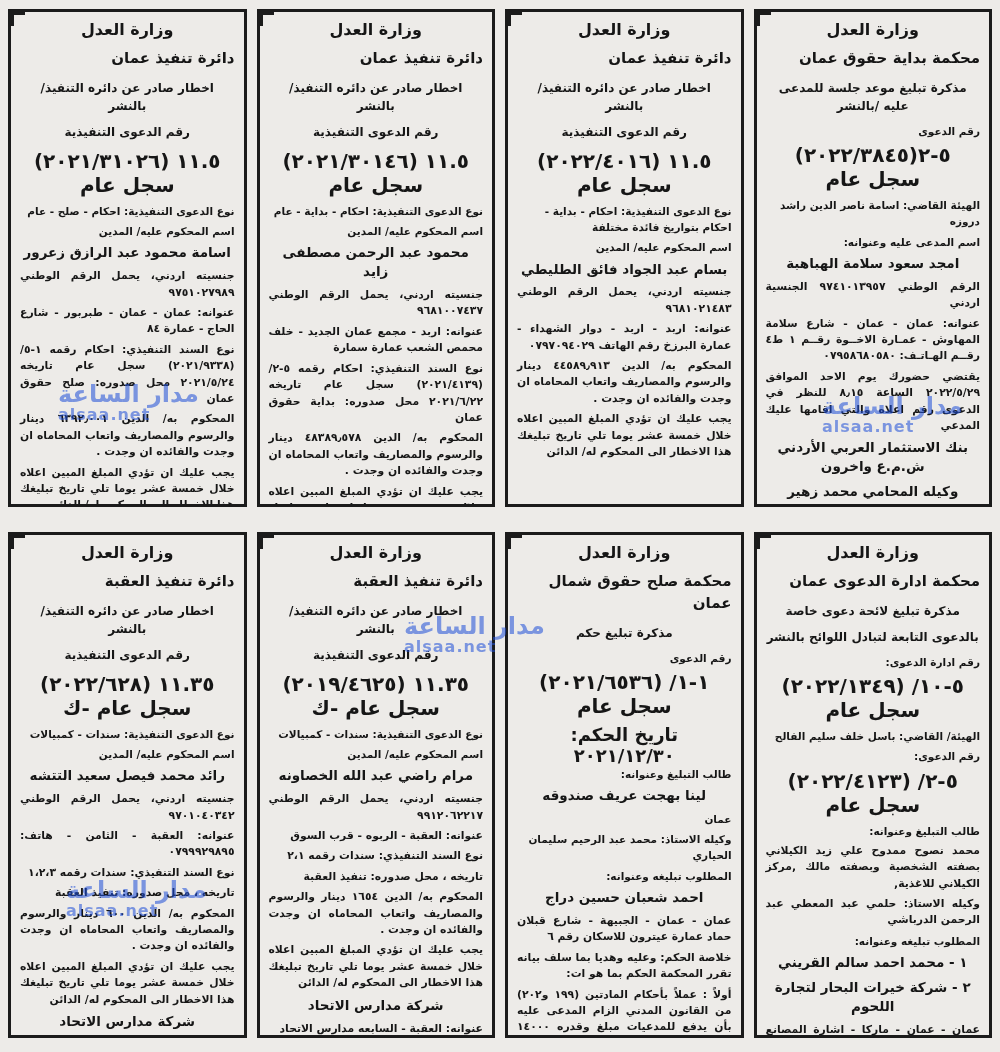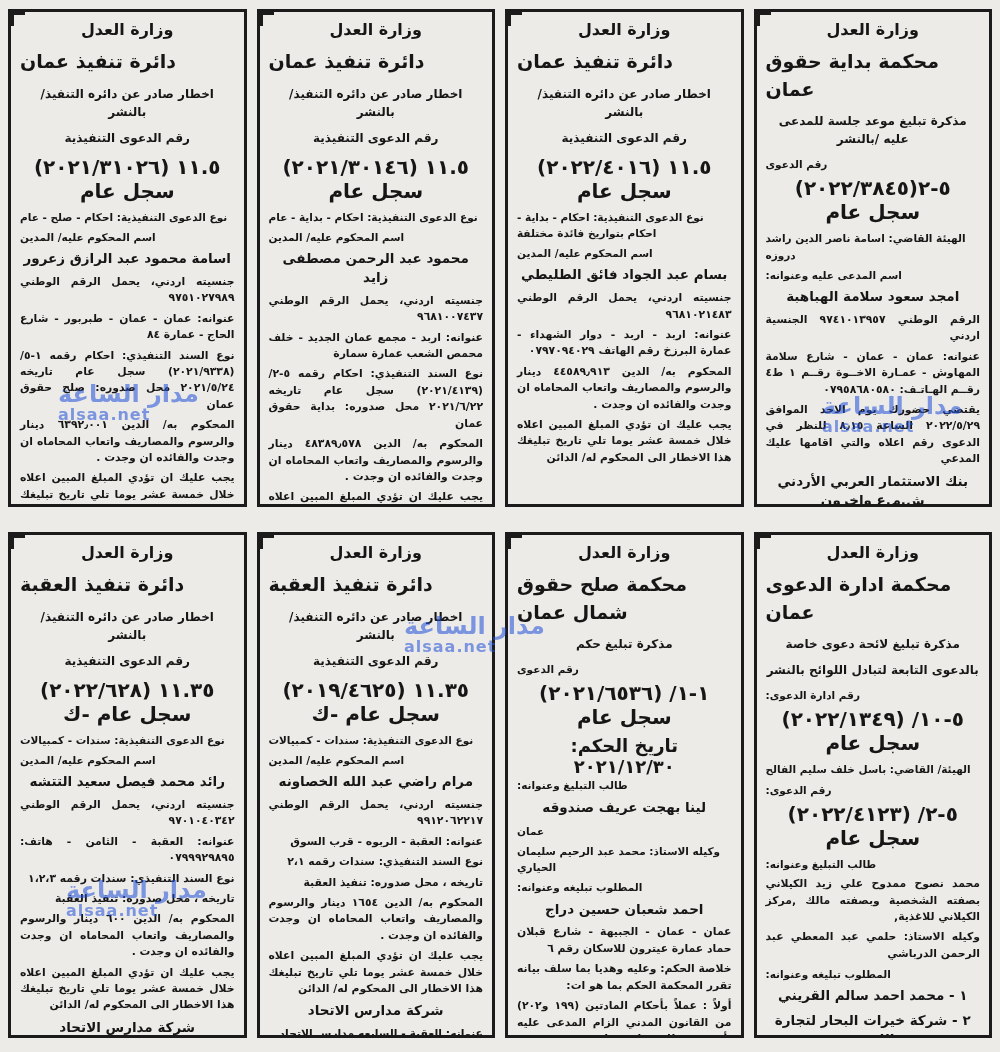--- a/index.html
+++ b/index.html
@@ -31,24 +31,24 @@
     position:relative;
   }
   
   .notice::before{
     content:"";position:absolute;top:-3px;left:-3px;width:14px;height:14px;
     border-left:3px solid #edebe8;border-top:3px solid #edebe8;
     box-shadow:inset 3px 3px 0 #1b1b1b;
   }
   .ln{color:#161616;font-weight:bold;}
   .ln-ministry{text-align:center;font-size:16px;margin:0 0 9px;}
-  .ln-court{text-align:left;font-size:19px;line-height:1.45;margin:0 0 9px;}
+  .ln-court{text-align:right;font-size:15px;line-height:1.45;margin:0 0 9px;}
   .ln-type{text-align:center;font-size:12px;line-height:1.5;margin:0 0 8px;}
   .ln-case{text-align:center;font-size:20px;margin:1px 0 6px;}
-  .ln-meta{text-align:left;font-size:10.5px;line-height:1.55;margin:0 0 4px;}
+  .ln-meta{text-align:right;font-size:10.5px;line-height:1.55;margin:0 0 4px;}
   .ln-name{text-align:center;font-size:13.5px;line-height:1.4;margin:3px 0 6px;}
   .ln-date{text-align:center;font-size:18px;margin:1px 0 0;}
   .ln-body{text-align:justify;font-size:10.8px;line-height:1.52;margin:0 0 4px;}
   .watermark{
     position:absolute;
     text-align:left;
     color:#1d4ed8;
     opacity:.55;
     z-index:3;
     pointer-events:none;

